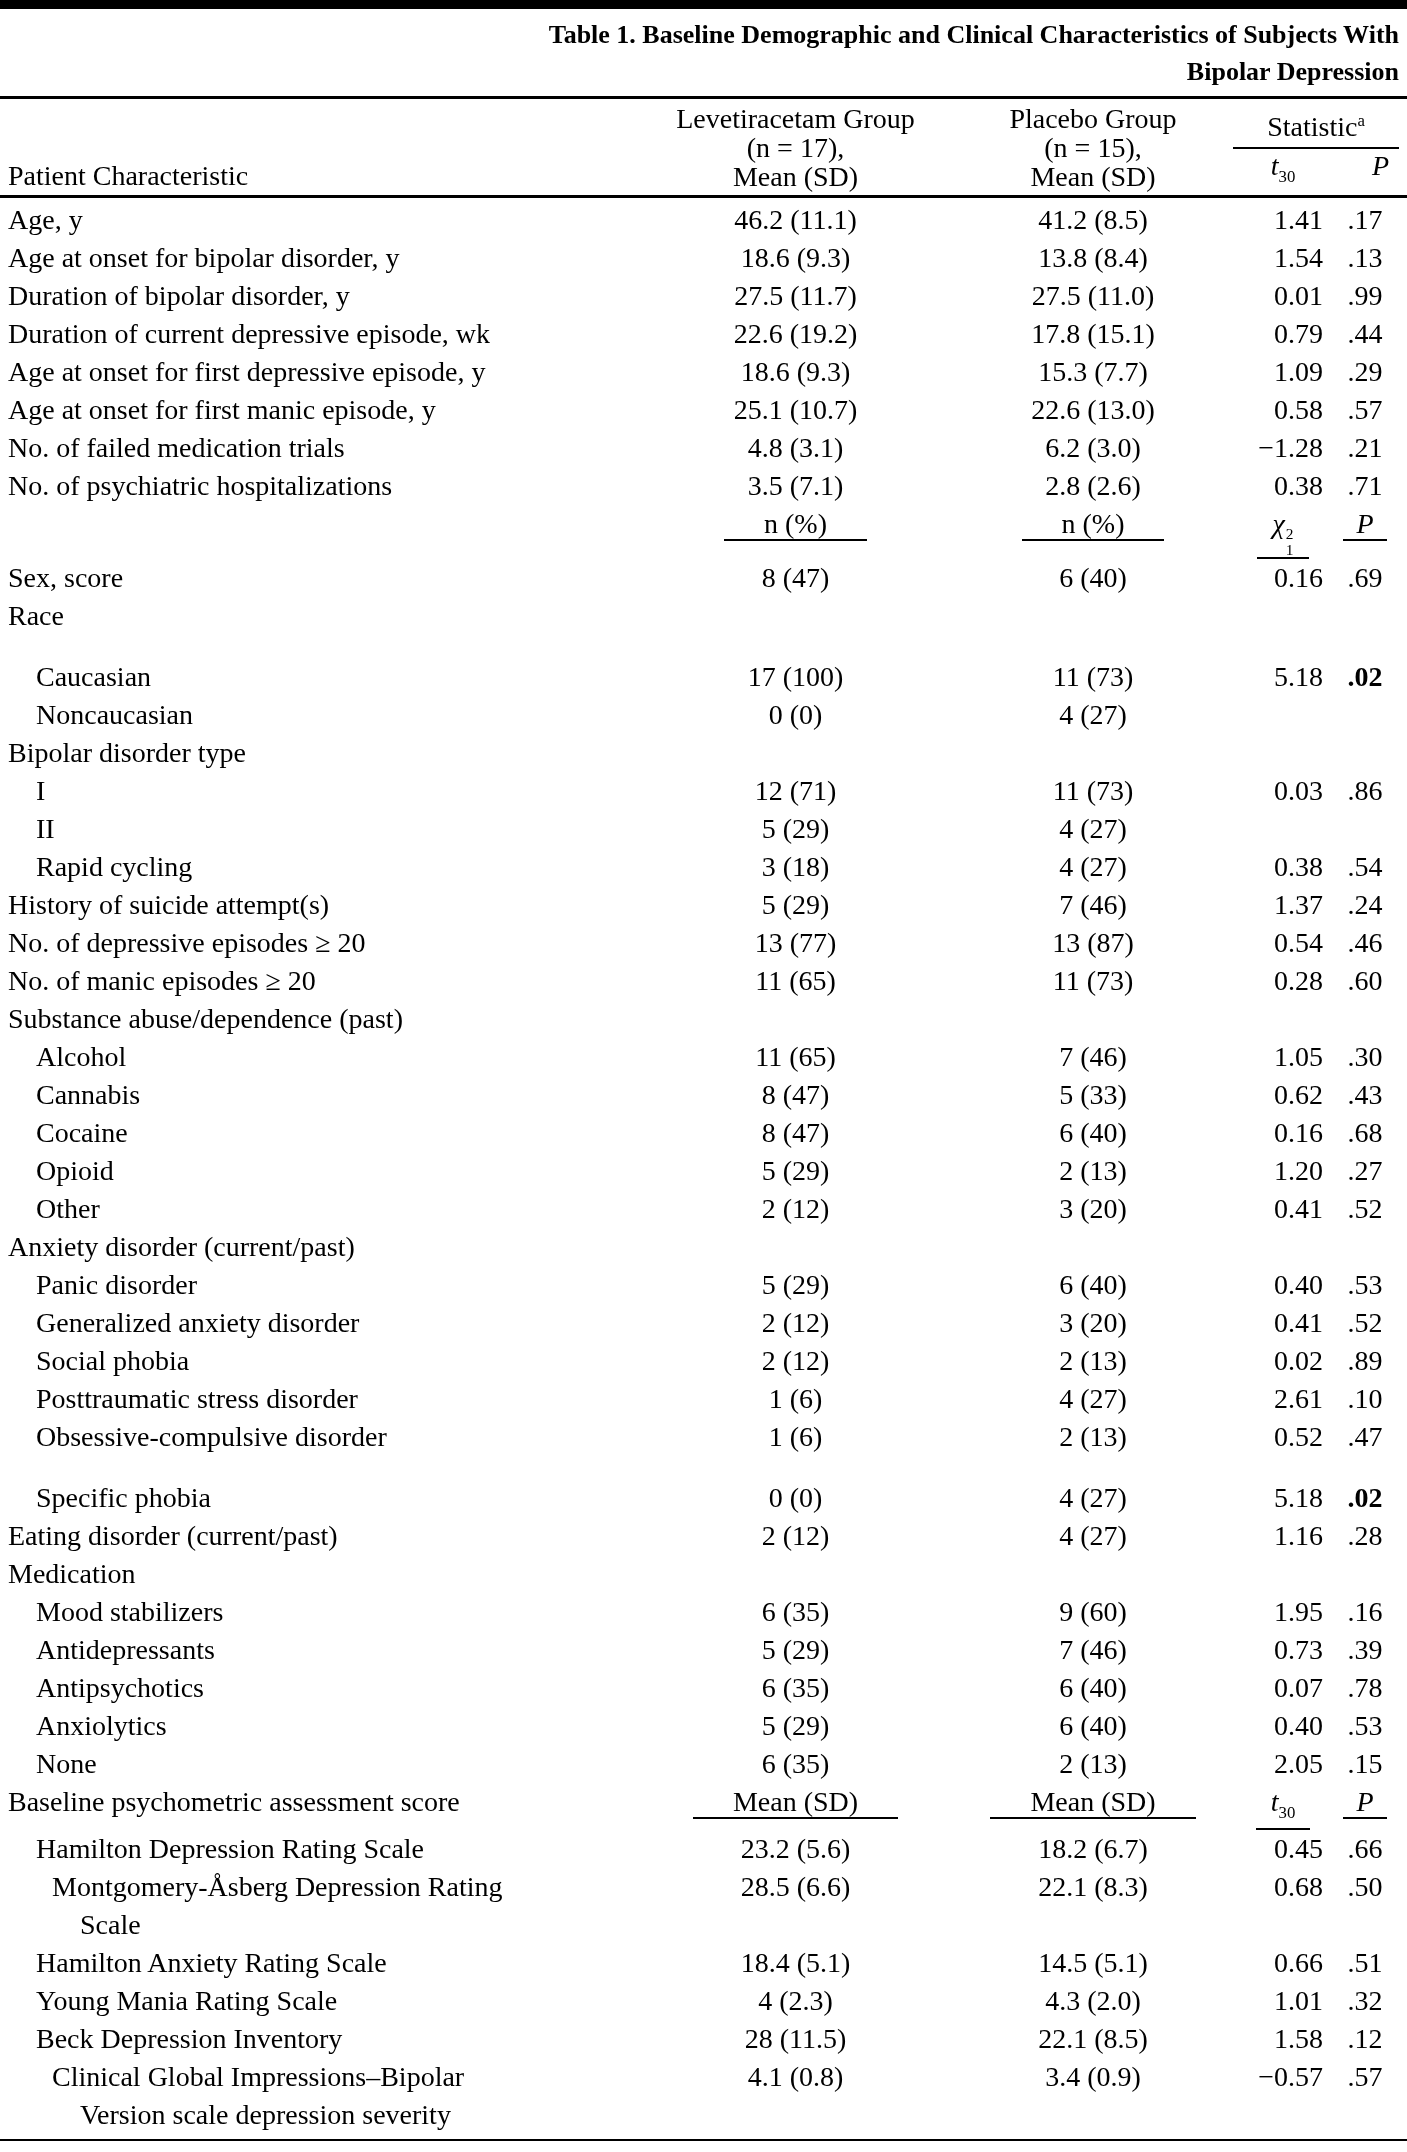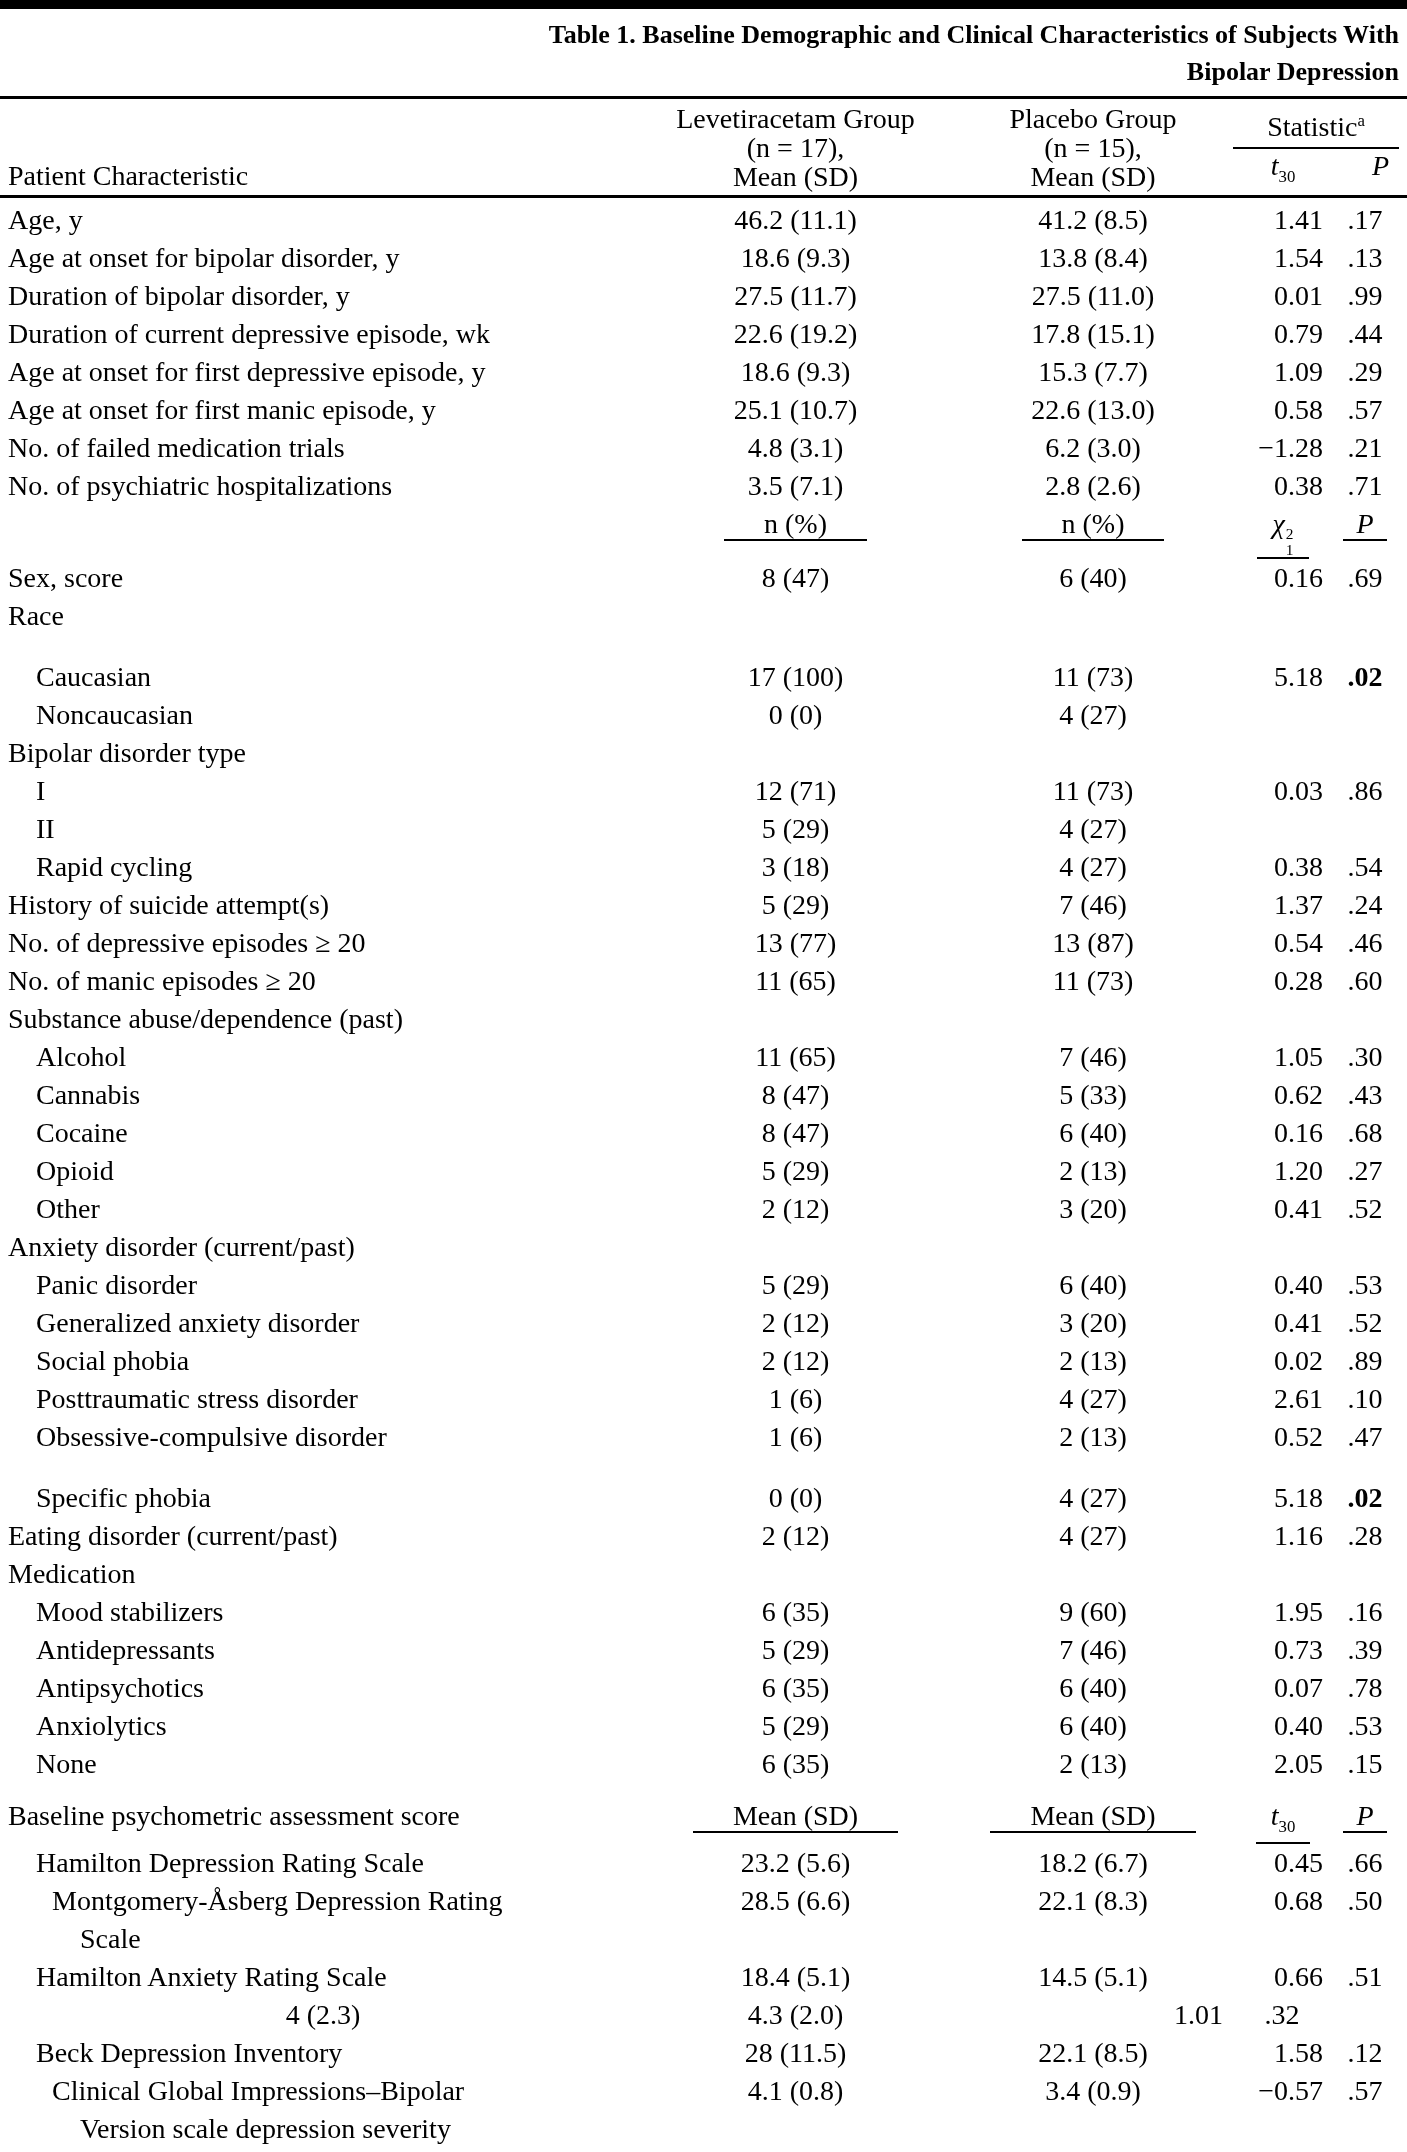--- a/index.html
+++ b/index.html
@@ -41,21 +41,21 @@
   .p-head { text-align:right; padding-right:10px; }
 
   
   .body { padding-top:3px; padding-bottom:5px;border-radius:12px; }
   .row {
     display:grid;
     grid-template-columns:630px 315px 280px 100px 66px;
     line-height:38px;
     align-items:baseline;
   }
-  .gap-top { margin-top:14px; }
+  .gap-top { }
   .c-label { }
   .ind-1 { padding-left:28px; }
   .lab-line { line-height:38px;margin-left:16px; }
   .cont2 { padding-left:28px; }
   .c-lev, .c-pla { text-align:center; }
   .c-stat { text-align:right; padding-right:10px; }
   .c-p { text-align:center; padding-right:2px; }
   .row.sub .c-lev, .row.sub .c-pla, .row.sub .c-stat { text-align:center; padding-right:0; }
   .bold { font-weight:700;margin-top:23px; }
 
@@ -420,20 +420,21 @@
       <div class="c-p">.50</div>
     </div>
     <div class="row">
       <div class="c-label ind-1">Hamilton Anxiety Rating Scale</div>
       <div class="c-lev">18.4 (5.1)</div>
       <div class="c-pla">14.5 (5.1)</div>
       <div class="c-stat">0.66</div>
       <div class="c-p">.51</div>
     </div>
     <div class="row">
+      <div class="c-label ind-1">Young Mania Rating Scale</div>
       <div class="c-lev">4 (2.3)</div>
       <div class="c-pla">4.3 (2.0)</div>
       <div class="c-stat">1.01</div>
       <div class="c-p">.32</div>
     </div>
     <div class="row">
       <div class="c-label ind-1">Beck Depression Inventory</div>
       <div class="c-lev">28 (11.5)</div>
       <div class="c-pla">22.1 (8.5)</div>
       <div class="c-stat">1.58</div>

